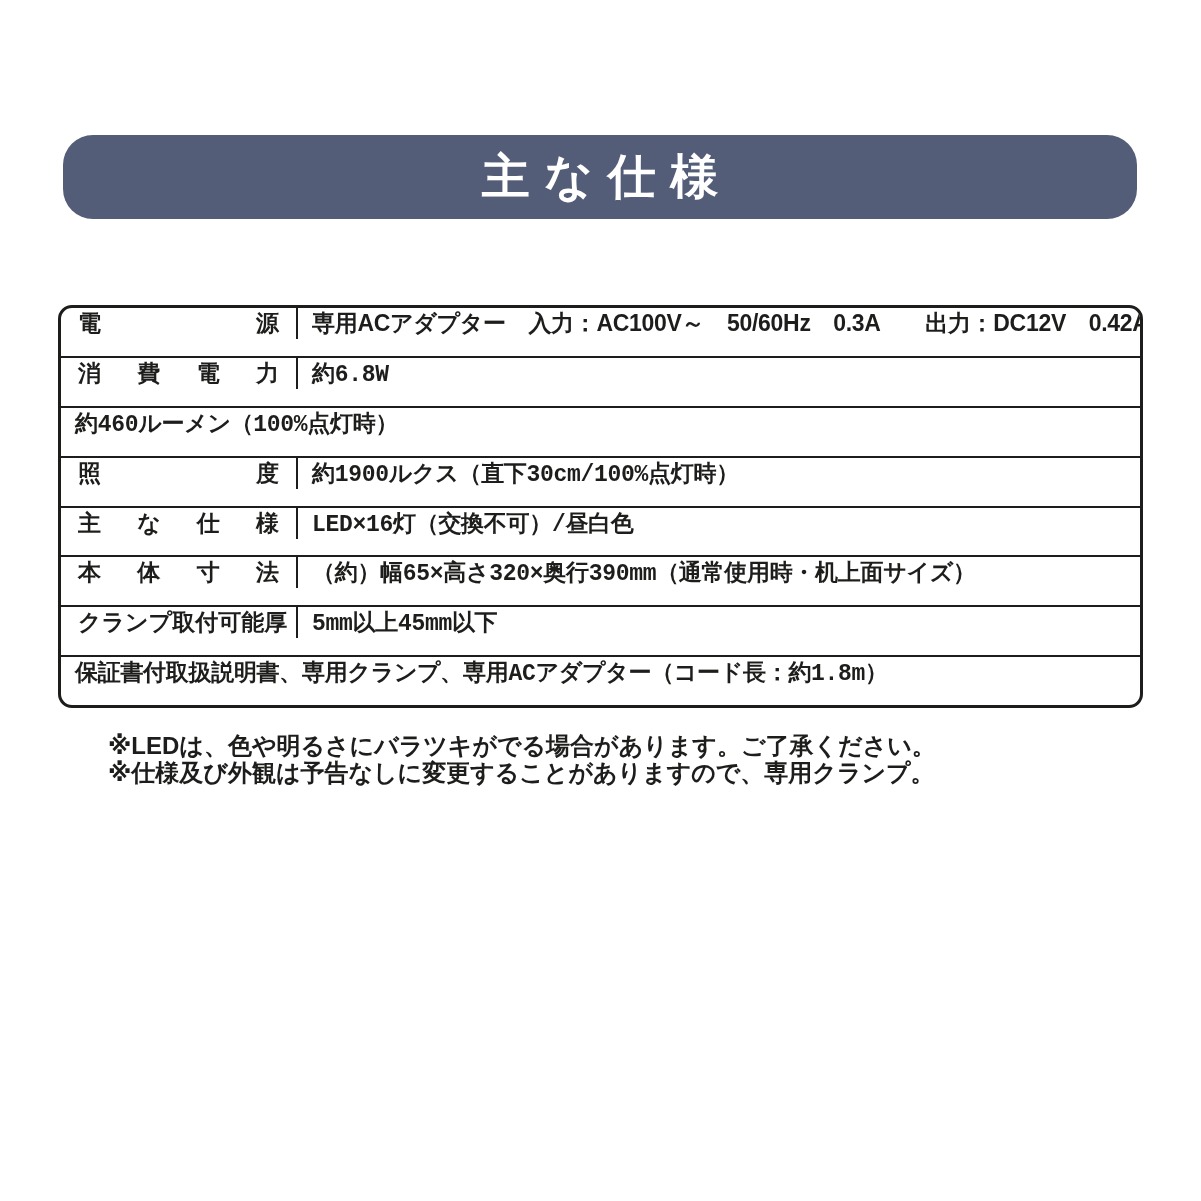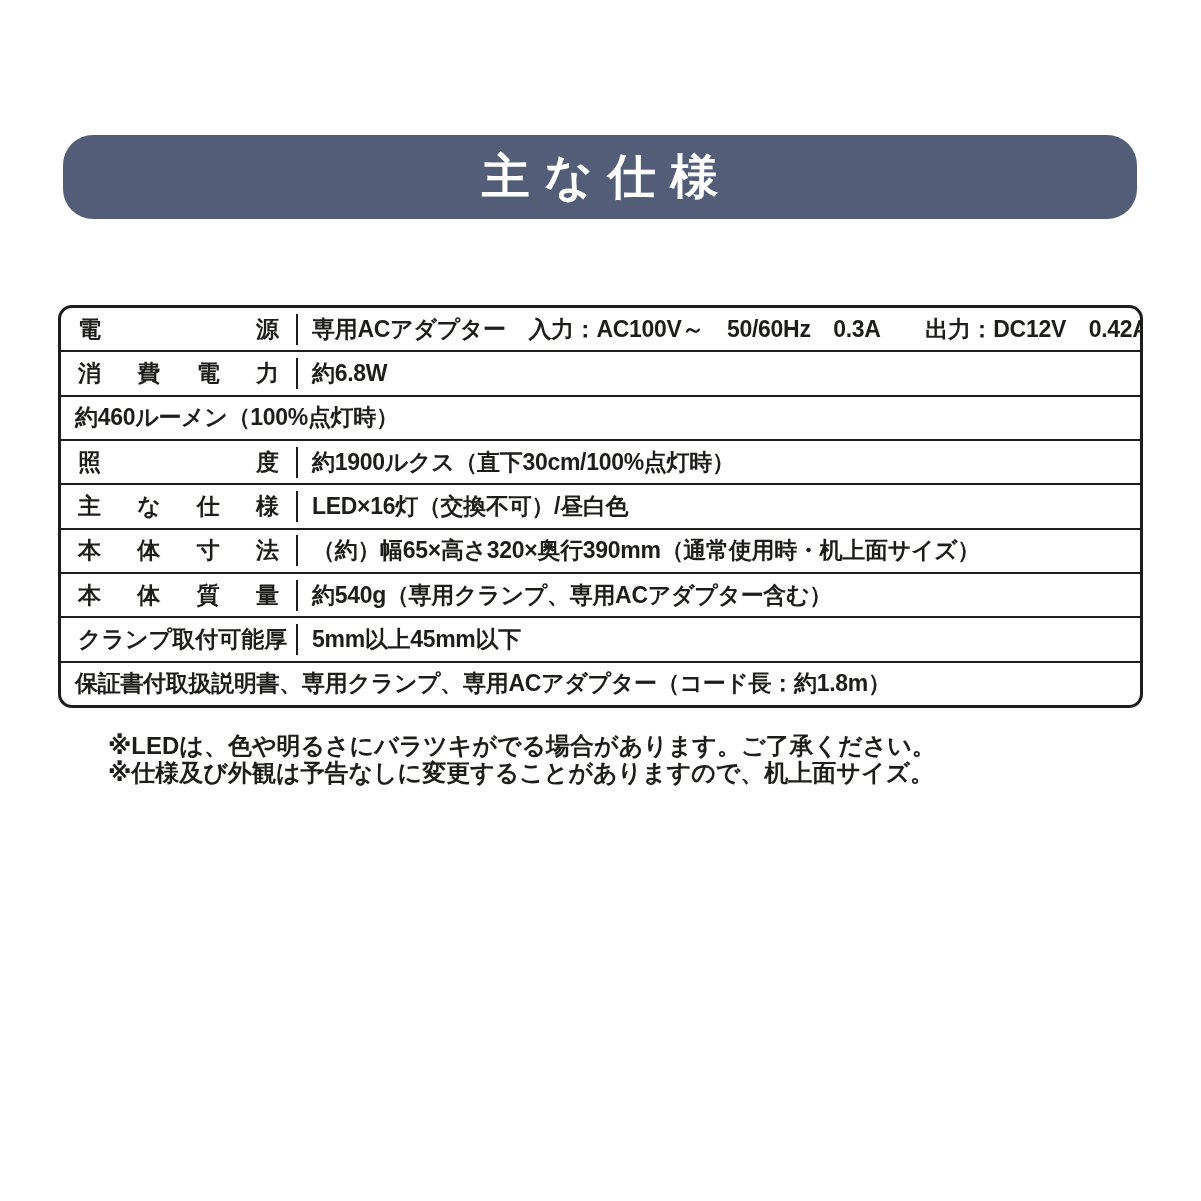--- a/index.html
+++ b/index.html
@@ -46,25 +46,26 @@
     border: 3px solid #1d1d1b;
     border-radius: 14px;
     overflow: hidden;
     display: flex;
     flex-direction: column;
     background: #ffffff;
   }
   .spec-row {
     flex: 1 1 0;
     display: flex;
-    align-items: center;
+    align-items: flex-start;
     min-height: 0;
   }
   .spec-row + .spec-row {
     border-top: 2px solid #1d1d1b;
+    font-family: Liberation Mono, monospace;
   }
   .label-cell {
     flex: 0 0 237px;
     width: 237px;
     box-sizing: border-box;
     border-right: 2px solid #1d1d1b;
     display: flex;
     align-items: center;
     padding: 0 17px;
   }
@@ -138,31 +139,25 @@
     <div class="value-cell">LED×16灯（交換不可）/昼白色</div>
   </div>
   <div class="spec-row">
     <div class="label-cell">
         <span class="label-text">本体寸法</span>
       </div>
     <div class="value-cell">（約）幅65×高さ320×奥行390mm（通常使用時・机上面サイズ）</div>
   </div>
   <div class="spec-row">
     <div class="label-cell">
-        <span class="label-text">本体質量</span>
-      </div>
-    <div class="value-cell">約540g（専用クランプ、専用ACアダプター含む）</div>
-  </div>
-  <div class="spec-row">
-    <div class="label-cell">
         <span class="label-text">クランプ取付可能厚</span>
       </div>
     <div class="value-cell">5mm以上45mm以下</div>
   </div>
   <div class="spec-row">
     <div class="value-cell">保証書付取扱説明書、専用クランプ、専用ACアダプター（コード長：約1.8m）</div>
   </div>
 </div>
 
 <div class="notes">
   <div class="note-line">※LEDは、色や明るさにバラツキがでる場合があります。ご了承ください。</div>
-  <div class="note-line">※仕様及び外観は予告なしに変更することがありますので、机上面サイズ。</div>
+  <div class="note-line">※仕様及び外観は予告なしに変更することがありますので、専用クランプ。</div>
 </div>
 
 </body></html>

